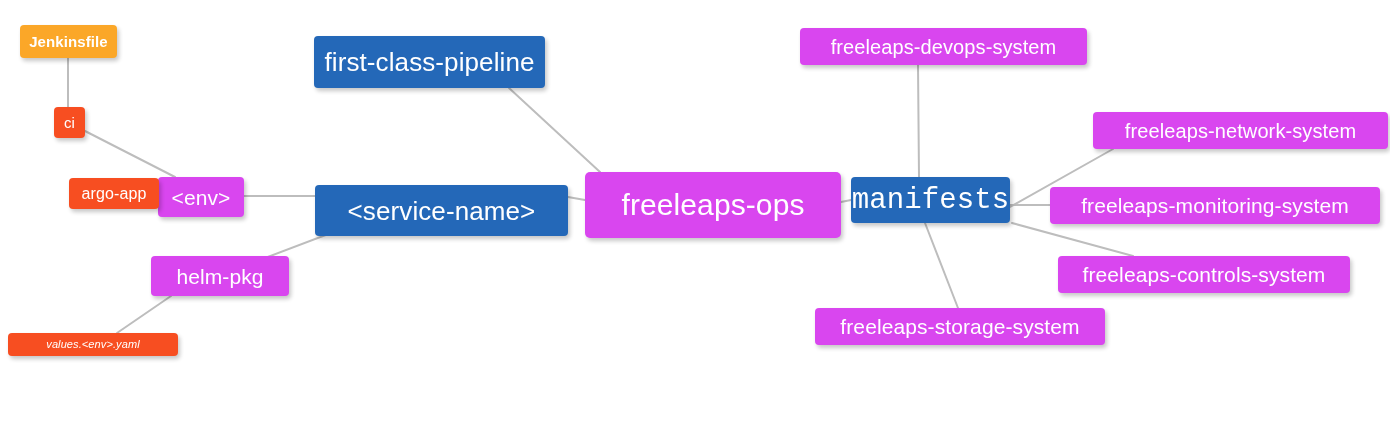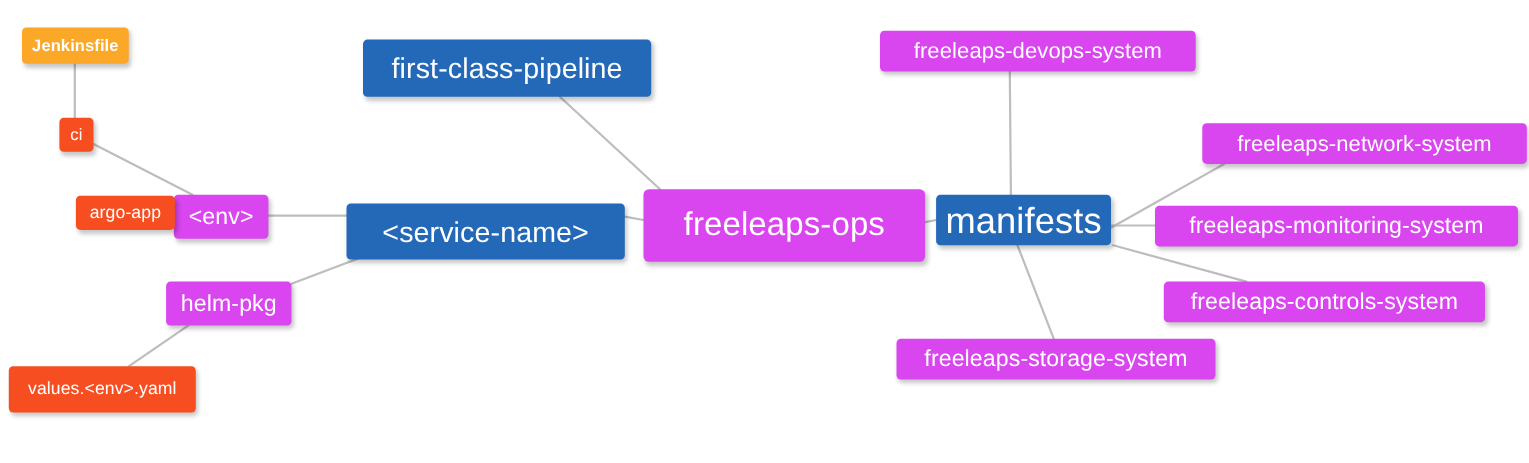--- a/index.html
+++ b/index.html
@@ -63,27 +63,27 @@
       <line x1="171" y1="296" x2="117" y2="333" stroke="#BDBDBD" stroke-width="2" stroke-linecap="round"></line>
       <line x1="919" y1="177" x2="918" y2="65" stroke="#BDBDBD" stroke-width="2" stroke-linecap="round"></line>
       <line x1="1010" y1="207" x2="1113" y2="149" stroke="#BDBDBD" stroke-width="2" stroke-linecap="round"></line>
       <line x1="1010" y1="205" x2="1050" y2="205" stroke="#BDBDBD" stroke-width="2" stroke-linecap="round"></line>
       <line x1="1012" y1="223" x2="1133" y2="256" stroke="#BDBDBD" stroke-width="2" stroke-linecap="round"></line>
       <line x1="925" y1="223" x2="958" y2="308" stroke="#BDBDBD" stroke-width="2" stroke-linecap="round"></line>
     </svg>
   <div id="nodes">
       <div class="node root" style="left: 585px; top: 172px; width: 256px; height: 66px; font-size: 30px;">freeleaps-ops</div>
       <div class="node blue" style="left: 315px; top: 171px; width: 253px; height: 51px; font-size: 26px; margin-top: 14px;">&lt;service-name&gt;</div>
-      <div class="node blue" style="left: 330px; top: 36px; width: 262px; height: 52px; font-size: 26px;">first-class-pipeline</div>
-      <div class="node blue" style="left: 851px; top: 177px; width: 159px; height: 46px; font-size: 33px;">manifests</div>
+      <div class="node blue" style="left: 314px; top: 36px; width: 231px; height: 52px; font-size: 26px;">first-class-pipeline</div>
+      <div class="node blue" style="left: 851px; top: 177px; width: 159px; height: 46px; font-size: 29px; font-family: Liberation Mono, monospace;">manifests</div>
       <div class="node green" style="left: 158px; top: 177px; width: 86px; height: 40px; font-size: 21px;">&lt;env&gt;</div>
-      <div class="node green" style="left: 151px; top: 256px; width: 114px; height: 40px; font-size: 21px;">helm-pkg</div>
+      <div class="node green" style="left: 151px; top: 256px; width: 138px; height: 40px; font-size: 21px;">helm-pkg</div>
       <div class="node orange" style="left: 20px; top: 25px; width: 97px; height: 33px; font-size: 15px;">Jenkinsfile</div>
       <div class="node red" style="left: 54px; top: 107px; width: 31px; height: 31px; font-size: 15px; text-align: center;">ci</div>
       <div class="node red" style="left: 33px; top: 178px; width: 90px; height: 31px; font-size: 16px; margin-left: 36px;">argo-app</div>
-      <div class="node red" style="left: 8px; top: 333px; width: 170px; height: 42px; font-size: 16px;">values.&lt;env&gt;.yaml</div>
+      <div class="node red" style="left: 8px; top: 333px; width: 170px; height: 23px; font-size: 11px; font-style: italic;">values.&lt;env&gt;.yaml</div>
       <div class="node green" style="left: 800px; top: 28px; width: 287px; height: 37px; font-size: 20px;">freeleaps-devops-system</div>
       <div class="node green" style="left: 1055px; top: 112px; width: 295px; height: 37px; font-size: 20px; margin-left: 38px;">freeleaps-network-system</div>
       <div class="node green" style="left: 1050px; top: 187px; width: 330px; height: 37px; font-size: 21px;">freeleaps-monitoring-system</div>
       <div class="node green" style="left: 1058px; top: 256px; width: 292px; height: 37px; font-size: 21px;">freeleaps-controls-system</div>
       <div class="node green" style="left: 815px; top: 308px; width: 290px; height: 37px; font-size: 21px;">freeleaps-storage-system</div>
     </div>
 </div>
 
 </body></html>

